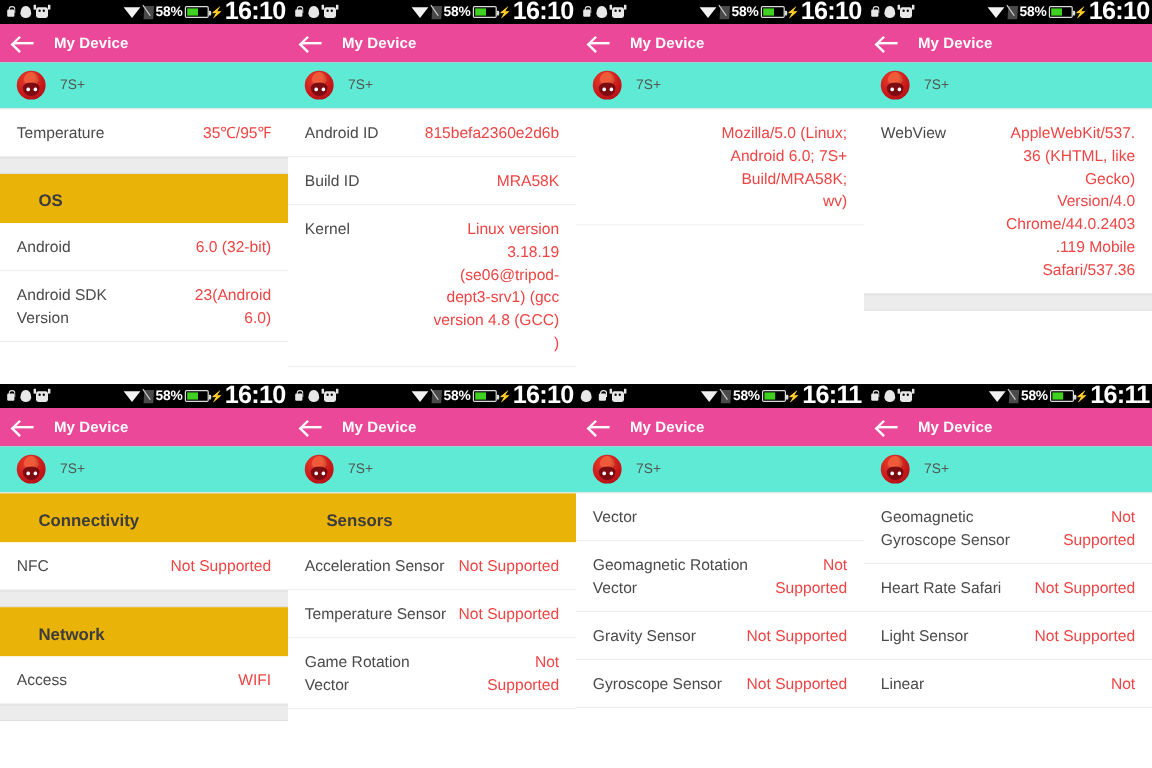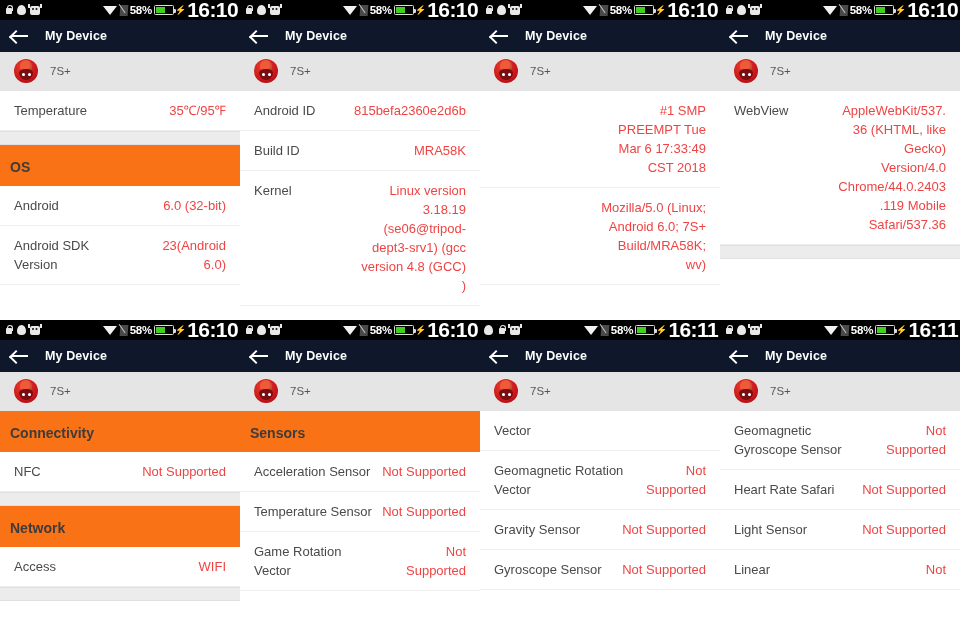--- a/index.html
+++ b/index.html
@@ -58,54 +58,54 @@
       width:2px; height:4px; background:#dcdcdc; border-radius:0 1px 1px 0; }
   .batt-fill { height:100%; width:58%; background:#3fd020; }
 
   .ico-bolt { color:#fff; font-size:11px; font-weight:bold;
       margin-left:-1px; margin-right:-1px; }
 
   .sb-time { color:#fff; font-size:21px; font-weight:bold;
       letter-spacing:-0.6px; line-height:20px; }
 
   
-  .appbar { height:32px; background:#0f172a; display:flex;
+  .appbar { height:32px; background:#ec4899; display:flex;
             align-items:center; padding-left:11px; }
   .back-arrow { width:18px; height:14px; position:relative; flex:0 0 auto; }
   .back-arrow::before { content:""; position:absolute; left:0; top:6px;
       width:17px; height:2px; background:#fff; }
   .back-arrow::after { content:""; position:absolute; left:0px; top:3.2px;
       width:8px; height:8px; border-left:2px solid #fff;
       border-bottom:2px solid #fff; transform:rotate(45deg); }
   .appbar-title { color:#fff; font-size:12.5px; font-weight:bold;
       margin-left:16px; letter-spacing:0.1px; }
 
   
   .device-row { height:39px; display:flex; align-items:center;
-      padding-left:14px; background:#e5e5e5;
+      padding-left:14px; background:#5eead4;
       border-bottom:1px solid #e4e4e4; }
   .logo { width:24px; height:24px; border-radius:50%;
       background:radial-gradient(circle at 38% 30%, #e8402e 0%, #c8151a 62%, #8e0d14 100%);
       position:relative; flex:0 0 auto; overflow:hidden; }
   .logo .flame { position:absolute; left:6px; top:1px; width:12px; height:10px;
       background:#f05a3a; border-radius:55% 55% 40% 40%/70% 70% 30% 30%;
       box-shadow:inset -2px -1px 0 rgba(0,0,0,.12); }
   .logo .face { position:absolute; left:5px; top:10px; width:14px; height:11px;
       background:#7a0c12; border-radius:45% 45% 50% 50%/35% 35% 65% 65%; }
   .logo .eye { position:absolute; top:13.5px; width:3px; height:3.5px;
       background:#fff; border-radius:50%; }
   .logo .eye.l { left:7.5px; } .logo .eye.r { left:13.5px; }
   .device-name { font-size:11.5px; color:#565656; margin-left:12px; }
 
   
   .content { position:relative; }
   .section-gap { height:14px; background:#ececec;
       border-top:1px solid #e0e0e0; border-bottom:1px solid #e0e0e0; }
-  .section-head { padding:14px 14px 11px 10px; font-size:14px;
-      font-weight:bold; color:#3c3c3c; background:#f97316; }
+  .section-head { padding:14px 14px 11px 32px; font-size:14px;
+      font-weight:bold; color:#3c3c3c; background:#eab308; }
   .row { display:flex; align-items:flex-start; justify-content:space-between;
       padding:10px 14px 10px 14px; background:#fff;
       border-bottom:1px solid #eeeeee; gap:6px; }
   .row-label { font-size:13px; color:#4a4a4a; line-height:19px;
       flex:1 1 auto; word-break:break-word; }
   .row-value { font-size:13px; color:#ef4444; line-height:19px;
       text-align:right; flex:0 1 auto; word-break:break-word; }
   .row-value.wrapnarrow { max-width:108px; }
   .row-value.wrapwide { max-width:132px; }
   .row-label.empty { min-width:10px; }
@@ -236,24 +236,20 @@
           <div class="flame"></div>
           <div class="face"></div>
           <div class="eye l"></div>
           <div class="eye r"></div>
         </div>
         <div class="device-name">7S+</div>
       </div>
       <div class="content clip">
         <div class="row">
           <div class="row-label empty"></div>
-          <div class="row-value wrapnarrow">#1 SMP PREEMPT Tue Mar 6 17:33:49 CST 2018</div>
-        </div>
-        <div class="row">
-          <div class="row-label empty"></div>
           <div class="row-value wrapnarrow">Mozilla/5.0 (Linux; Android 6.0; 7S+ Build/MRA58K; wv)</div>
         </div>
       </div>
     </div>
     <div class="panel">
       <div class="statusbar">
         <div class="sb-left">
           <span class="sb-ico ico-lock"></span>
           <span class="sb-ico ico-drop"></span>
           <span class="sb-ico ico-robot"></span>

